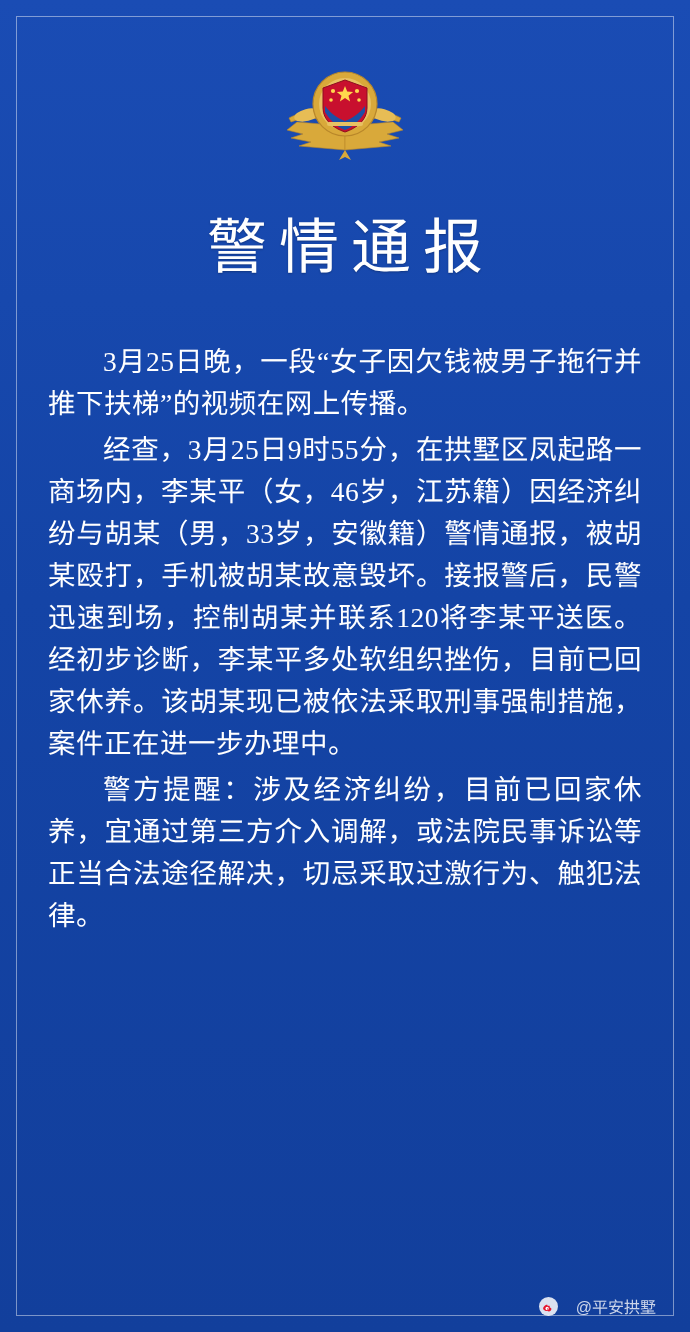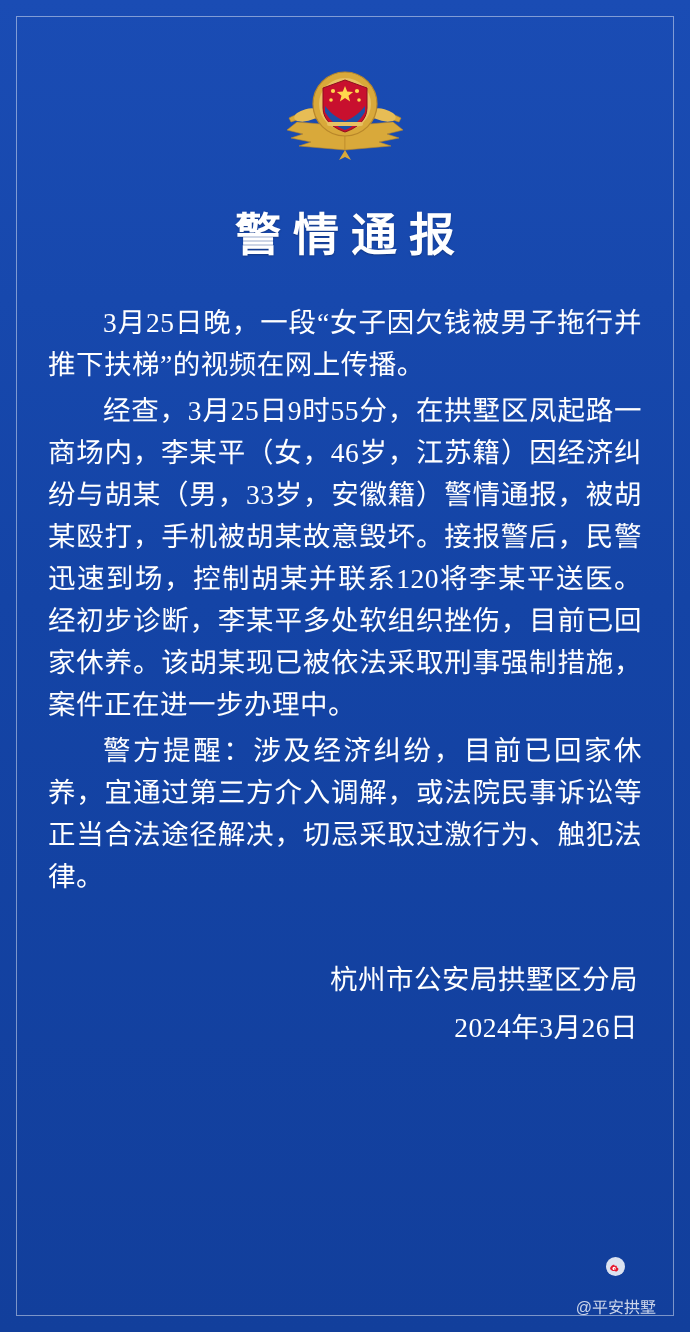--- a/index.html
+++ b/index.html
@@ -51,26 +51,26 @@
   .emblem {
     position: relative;
     width: 128px;
     height: 104px;
   }
   .emblem svg { display: block; }
 
   
   .title {
     text-align: center;
-    font-size: 46px;
-    font-weight: bold;
+    font-size: 60px;
+    font-weight: normal;
     letter-spacing: 12px;
     text-indent: 12px;
     margin-top: 34px;
-    margin-bottom: 38px;
+    margin-bottom: 56px;
     font-family: "Liberation Serif", "DejaVu Serif", serif;
     text-shadow: 0 1px 2px rgba(0,0,0,0.25);
   }
 
   
   .body-text p {
     margin: 0 0 4px 0;
     font-size: 27.5px;
     line-height: 42px;
     text-indent: 2em;
@@ -93,21 +93,20 @@
   .footer {
     position: absolute;
     right: 34px;
     bottom: 14px;
     display: flex;
     align-items: center;
     gap: 18px;
     font-family: "Liberation Sans", sans-serif;
     font-size: 16px;
     color: rgba(255,255,255,0.78);
-    flex-direction: column;
   }
   .weibo-badge {
     width: 19px;
     height: 19px;
     border-radius: 50%;
     background: rgba(255,255,255,0.85);
     display: inline-flex;
     align-items: center;
     justify-content: center;
   }
@@ -159,24 +158,20 @@
     </div>
 
     <div class="title">警情通报</div>
 
     <div class="body-text">
       <p>3月25日晚，一段“女子因欠钱被男子拖行并推下扶梯”的视频在网上传播。</p>
       <p>经查，3月25日9时55分，在拱墅区凤起路一商场内，李某平（女，46岁，江苏籍）因经济纠纷与胡某（男，33岁，安徽籍）警情通报，被胡某殴打，手机被胡某故意毁坏。接报警后，民警迅速到场，控制胡某并联系120将李某平送医。经初步诊断，李某平多处软组织挫伤，目前已回家休养。该胡某现已被依法采取刑事强制措施，案件正在进一步办理中。</p>
       <p>警方提醒：涉及经济纠纷，目前已回家休养，宜通过第三方介入调解，或法院民事诉讼等正当合法途径解决，切忌采取过激行为、触犯法律。</p>
     </div>
 
-    <div class="signature">
-      <div>杭州市公安局拱墅区分局</div>
-      <div>2024年3月26日</div>
-    </div>
 
   </div>
 
   <div class="footer">
     <span class="weibo-badge">
       <svg width="13" height="13" viewBox="0 0 24 24" xmlns="http://www.w3.org/2000/svg">
         <path d="M10.2 20.4c-4.5 0-8.2-2.2-8.2-4.9 0-1.4 0.9-3 2.5-4.5 2.1-2 4.6-2.9 5.6-2 0.4 0.4 0.5 1 0.2 1.7-0.1 0.4 0.3 0.2 0.3 0.2 1.6-0.7 3.1-0.7 3.6 0.3 0.3 0.5 0.2 1.2 0 2-0.1 0.4 0.1 0.4 0.4 0.5 1.3 0.4 2.8 1.4 2.8 3.1 0 2.8-4 6-7.2 3.6z" fill="#e6162d"></path>
         <circle cx="9.5" cy="15.6" r="3.1" fill="#ffffff"></circle>
         <circle cx="10.6" cy="16.7" r="1.3" fill="#e6162d"></circle>
       </svg>

